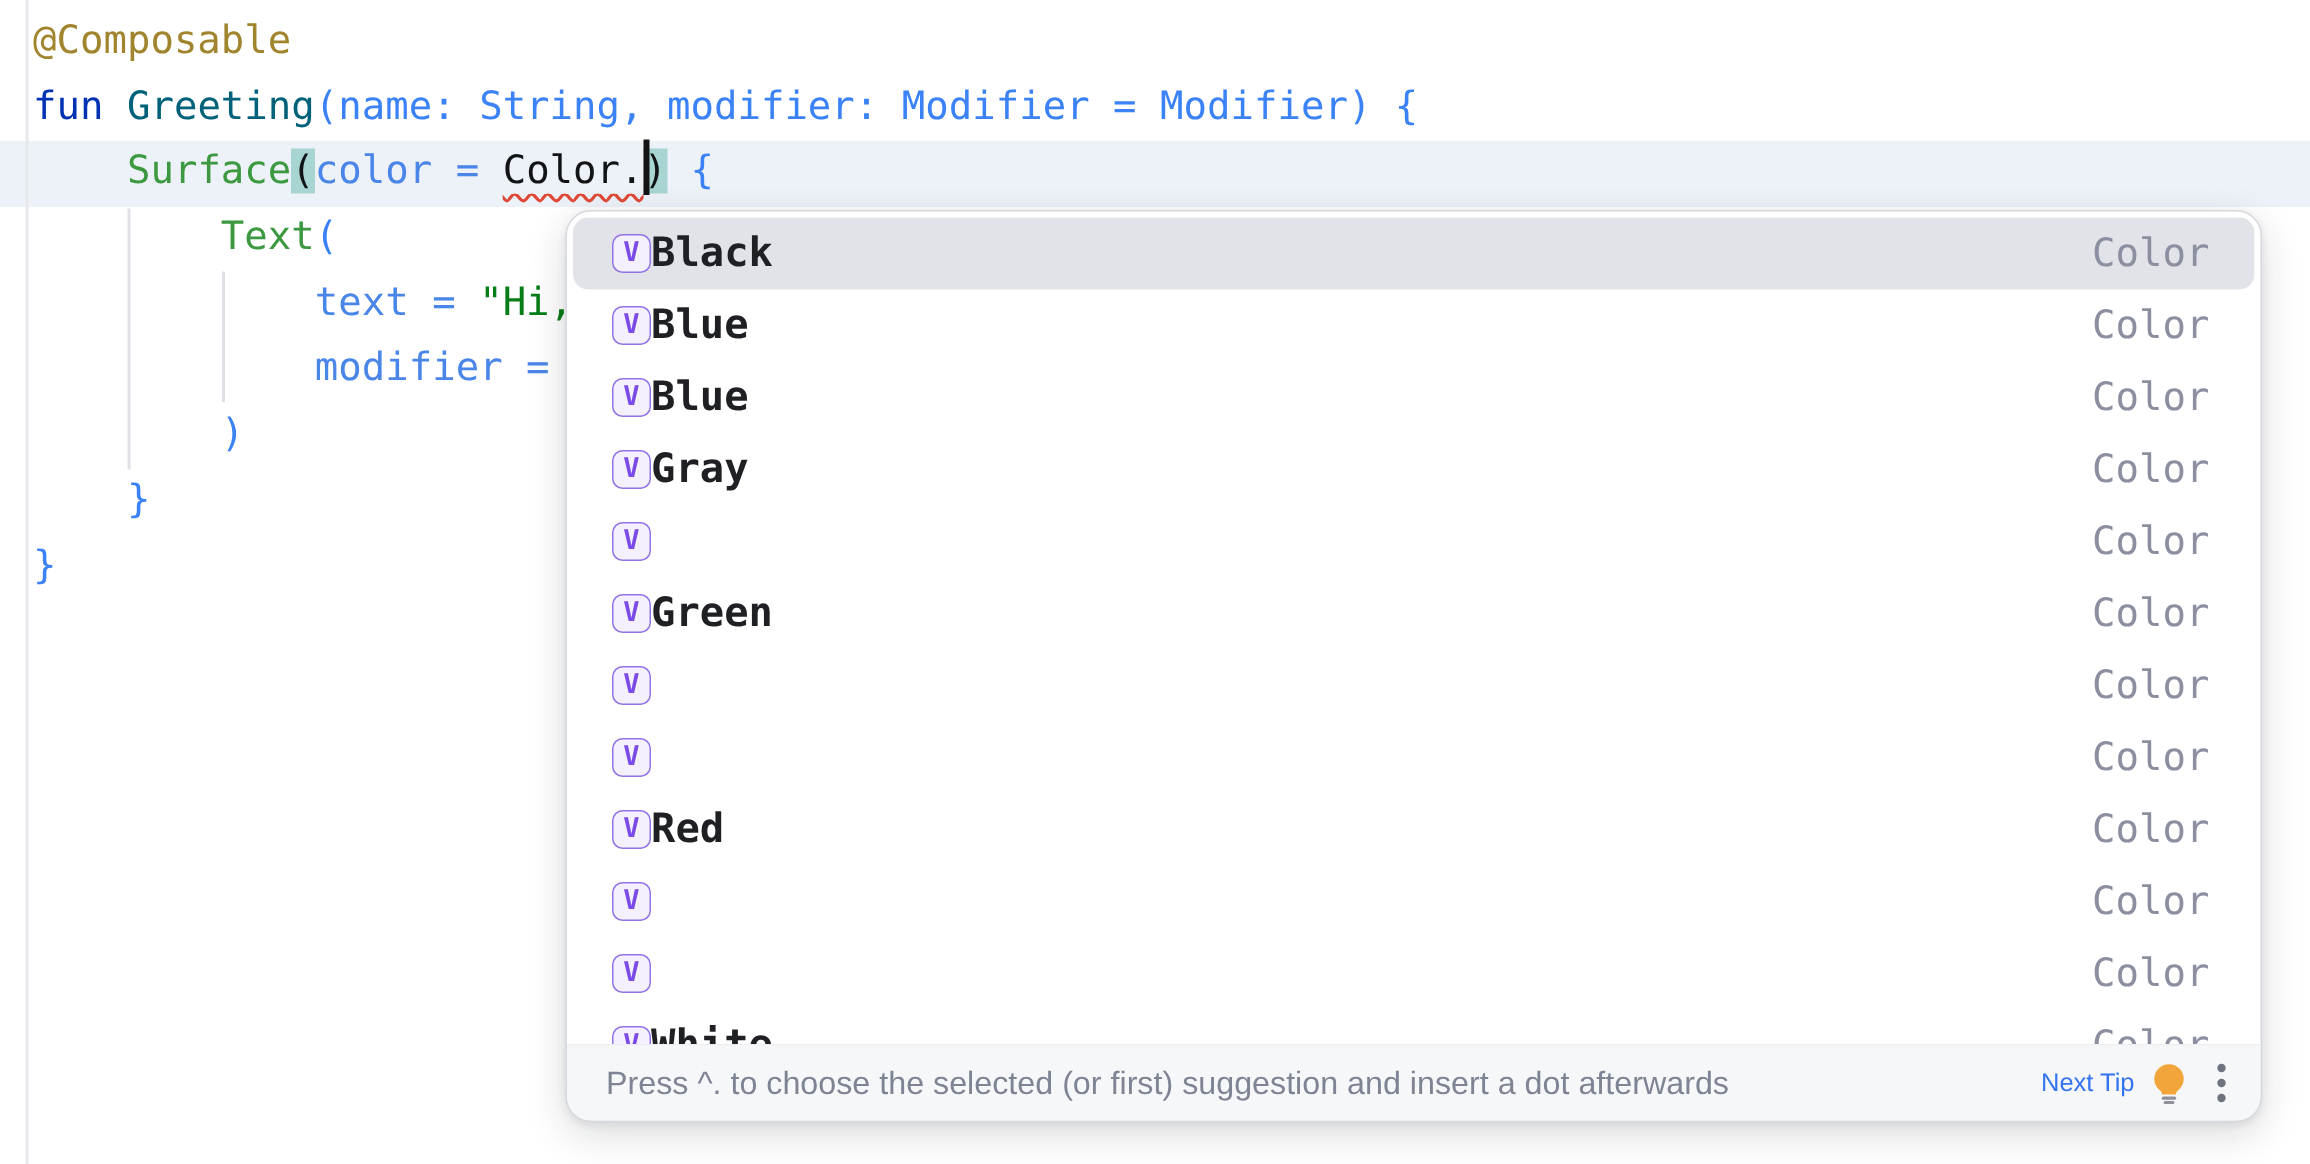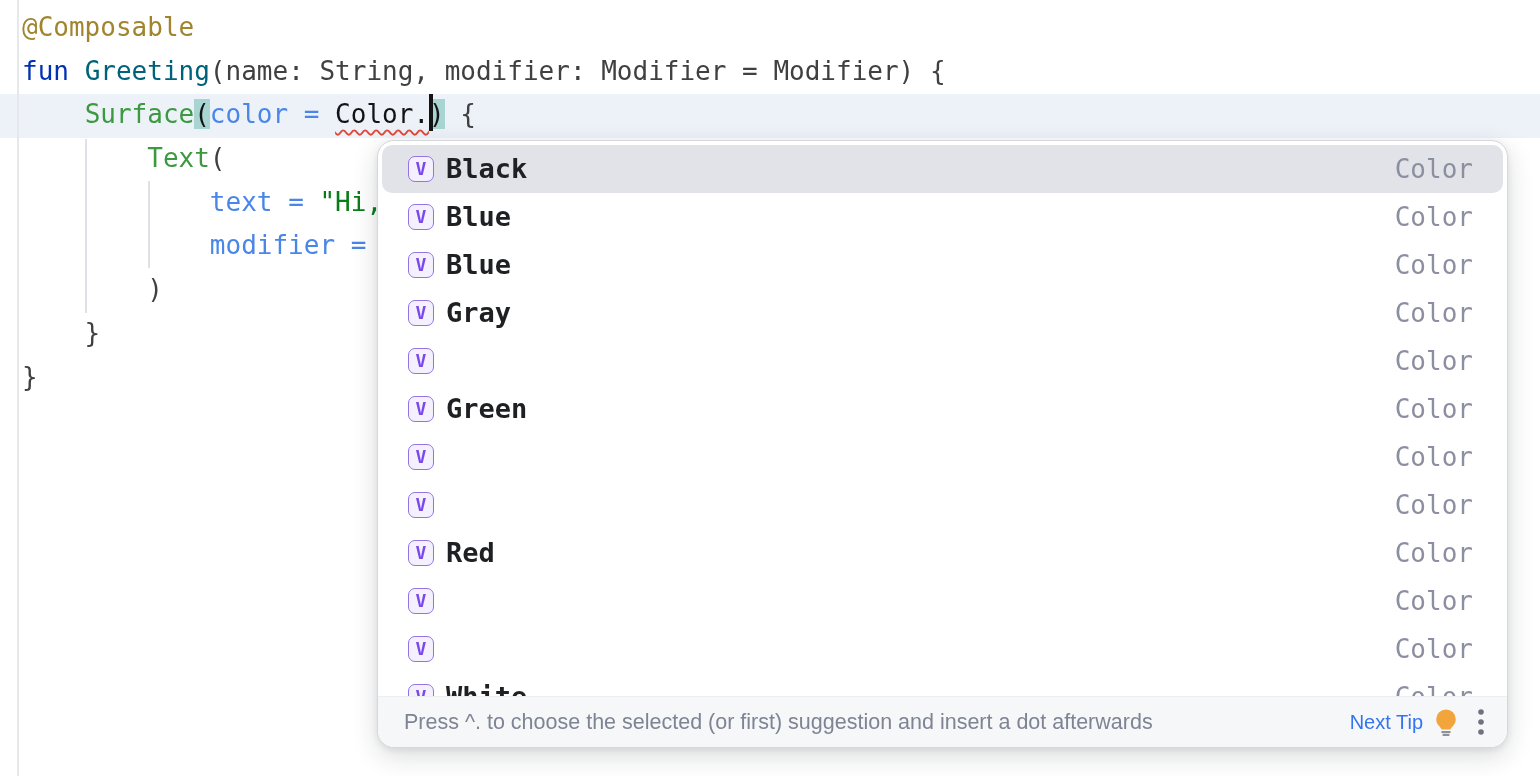--- a/index.html
+++ b/index.html
@@ -13,21 +13,21 @@
   .current-line{position:absolute;left:0;top:94px;width:1540px;height:44px;
                 background:var(--current-line,#EDF2F9);}
   .indent-guide{position:absolute;width:1.5px;background:#DFE1E6;}
   .ig1{left:85px;top:139px;height:174px;}
   .ig2{left:148px;top:181px;height:87px;}
 
   .code{position:absolute;left:22px;top:6px;margin:0;
         font:26px/43.7px "DejaVu Sans Mono",monospace;color:#121314;
         white-space:pre;z-index:1;}
   .cl{height:43.7px;white-space:pre;}
-  .t-plain{color:#404040;}
+  .t-plain{color:#3b82f6;}
   .t-annotation{color:var(--annotation,#A1852E);}
   .t-keyword{color:var(--keyword,#0033B3);}
   .t-fndecl{color:var(--function-decl,#00627A);}
   .t-composable{color:var(--composable-call,#3C9940);}
   .t-namedarg{color:var(--named-argument,#4A86E8);}
   .t-string{color:var(--string,#067D17);}
   .t-error{color:#121314;text-decoration:underline wavy var(--error-squiggle,#E04937);
            text-decoration-thickness:1.6px;text-underline-offset:6px;}
   .t-match{background:var(--brace-match,#A8D5D2);}
   .t-caret{display:inline-block;width:3.5px;height:37px;background:#141414;
@@ -37,31 +37,31 @@
   .popup{position:absolute;left:377px;top:140px;width:1131px;height:608px;
          background:#ffffff;border:1px solid #D6D8DE;border-radius:17px;
          box-shadow:0 8px 26px rgba(25,28,40,.16), 0 2px 6px rgba(25,28,40,.08);
          overflow:hidden;z-index:5;}
   .list{position:absolute;left:4px;right:4px;top:4px;bottom:51px;overflow:hidden;}
   .row{height:48px;display:flex;align-items:center;padding:0 30px 0 26px;border-radius:10px;}
   .row.selected{background:var(--selected-item-bg,#E1E3E8);}
   .vicon{width:26px;height:26px;flex:0 0 26px;border:1.5px solid #9273E8;border-radius:7px;
          background:#F4F0FE;color:var(--icon-purple,#7A4BE8);
          font:600 18px/23px "DejaVu Sans Mono",monospace;text-align:center;}
-  .iname{margin-left:12px;font:600 27px/48px "DejaVu Sans Mono",monospace;color:#1F2023;}
+  .iname{font:600 27px/48px "DejaVu Sans Mono",monospace;color:#1F2023;}
   .itype{margin-left:auto;font:400 26px/48px "DejaVu Sans Mono",monospace;
          color:var(--type-label,#8B8FA0);}
 
   .hintbar{position:absolute;left:0;right:0;bottom:0;height:51px;
            background:#F6F7F9;border-top:1px solid #EDEEF1;
            border-radius:0 0 16px 16px;display:flex;align-items:center;
            padding:0 22px 0 26px;}
   .hint-msg{font-family:Liberation Sans, sans-serif;font-size:21.5px;
             color:var(--hint-text,#7E8494);white-space:nowrap;}
-  .next-tip{margin-left:auto;font-family:"Liberation Sans",sans-serif;font-size:20px;
+  .next-tip{margin-left:auto;font-family:"Liberation Sans",sans-serif;font-size:17px;
             color:var(--accent-blue,#3574F0);cursor:pointer;white-space:nowrap;}
   .bulb{margin-left:10px;display:flex;align-items:center;}
   .kebab{margin-left:18px;display:flex;align-items:center;cursor:pointer;}
 </style>
 </head>
 <body>
 
 <div class="editor">
   <div class="current-line"></div>
   <div class="gutter-line"></div>

